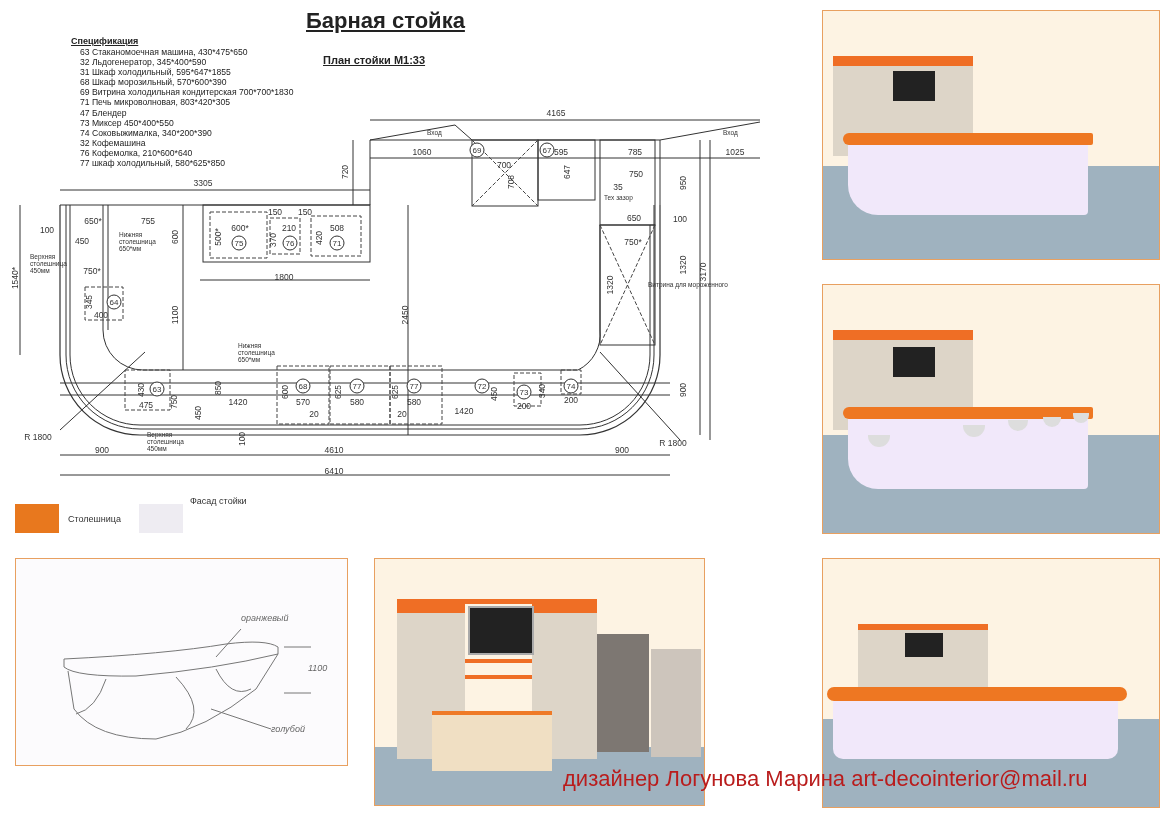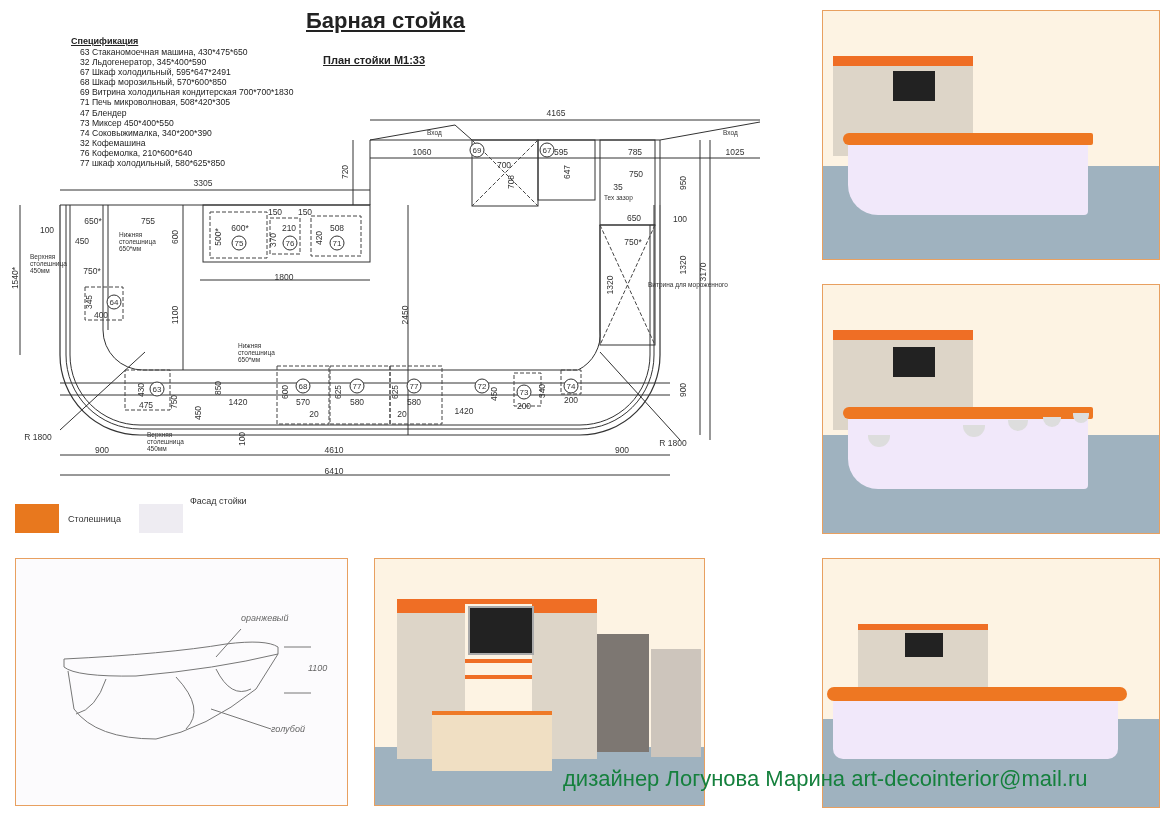--- a/index.html
+++ b/index.html
@@ -8,33 +8,33 @@
   .abs { position:absolute; }
   .spec-title { left:71px; top:16px; font-size:9px; font-weight:bold; text-decoration:underline;margin-top:20px; }
   .spec-list { left:71px; top:38px; font-size:8.6px; line-height:10.1px; margin:9px; padding:0; list-style:none; }
   .main-title { left:306px; top:8px; font-size:22px; font-weight:bold; text-decoration:underline; color:#222; }
   .sub-title { left:323px; top:54px; font-size:11px; font-weight:bold; text-decoration:underline; }
   .plan { left:0; top:0; width:800px; height:500px; }
   .plan text { font-family:"Liberation Sans", sans-serif; fill:#333; }
   .legend-swatch { width:44px; height:29px; }
   .legend-label { font-size:9px; color:#333; }
   .panel { border:1.5px solid #e8a060; box-sizing:border-box; overflow:hidden; }
-  .credit { left:563px; top:766px; font-size:22px; color:#15803d; white-space:nowrap; }
+  .credit { left:563px; top:766px; font-size:22px; color:#b91c1c; white-space:nowrap; }
 </style>
 </head>
 <body>
 
 <div class="abs spec-title">Спецификация</div>
 <ul class="abs spec-list">
   <li>63 Стаканомоечная машина, 430*475*650</li>
   <li>32 Льдогенератор, 345*400*590</li>
-  <li>67 Шкаф холодильный, 595*647*2491</li>
-  <li>68 Шкаф морозильный, 570*600*850</li>
+  <li>31 Шкаф холодильный, 595*647*1855</li>
+  <li>68 Шкаф морозильный, 570*600*390</li>
   <li>69 Витрина холодильная кондитерская 700*700*1830</li>
-  <li>71 Печь микроволновая, 508*420*305</li>
+  <li>71 Печь микроволновая, 803*420*305</li>
   <li>47 Блендер</li>
   <li>73 Миксер 450*400*550</li>
   <li>74 Соковыжималка, 340*200*390</li>
   <li>32 Кофемашина</li>
   <li>76 Кофемолка, 210*600*640</li>
   <li>77 шкаф холодильный, 580*625*850</li>
 </ul>
 
 <div class="abs main-title">Барная стойка</div>
 <div class="abs sub-title">План стойки М1:33</div>
@@ -224,21 +224,21 @@
     <text x="147" y="444">столешница</text>
     <text x="147" y="451">450мм</text>
   </g>
 </svg>
 
 <div class="abs legend-swatch" style="left:15px;top:504px;background:#e8781e;"></div>
 <div class="abs legend-label" style="left:68px;top:514px;">Столешница</div>
 <div class="abs legend-swatch" style="left:139px;top:504px;background:#eeecf2;"></div>
 <div class="abs legend-label" style="left:190px;top:496px;">Фасад стойки</div>
 
-<div class="abs panel" style="left:15px;top:558px;width:333px;height:248px;background:#fcfbfd;">
+<div class="abs panel" style="left:15px;top:558px;width:333px;height:208px;background:#fcfbfd;">
   <svg width="333" height="248" viewBox="0 0 333 248">
     <g stroke="#777" fill="none" stroke-width="1">
       <path d="M48 100 Q150 95 210 85 Q250 80 262 88 L262 95 Q200 110 120 117 Q60 118 48 108 Z"></path>
       <path d="M52 112 L58 150 Q80 180 140 180 Q190 170 240 130 L262 95"></path>
       <path d="M90 120 Q80 150 60 155"></path>
       <path d="M160 118 Q190 150 170 170"></path>
       <path d="M200 110 Q215 140 235 130"></path>
       <line x1="200" y1="98" x2="225" y2="70"></line>
       <line x1="195" y1="150" x2="255" y2="170"></line>
       <line x1="268" y1="88" x2="295" y2="88"></line>

